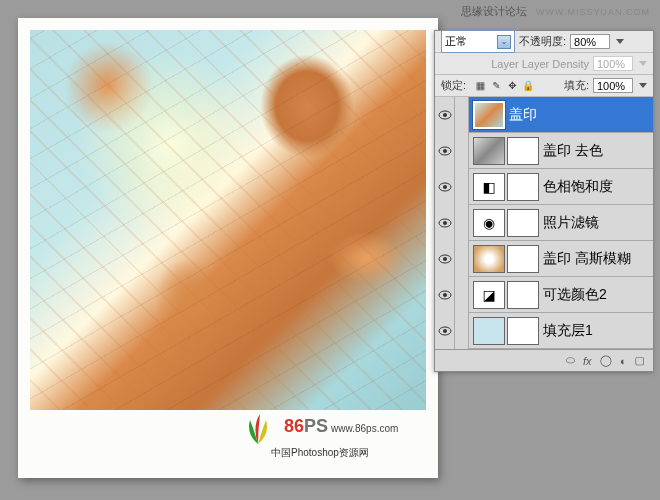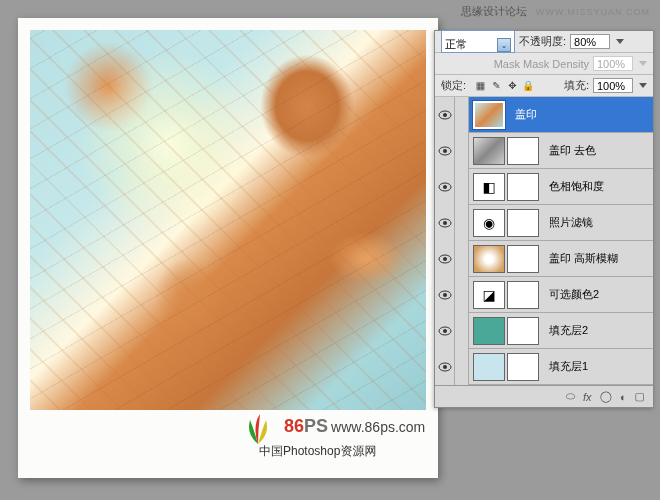--- a/index.html
+++ b/index.html
@@ -9,26 +9,26 @@
 .watermark-top .url{color:#888;font-size:9px;letter-spacing:1px;margin-left:6px}
 .photo-frame{position:absolute;left:18px;top:18px;width:420px;height:460px;background:#fcfcfa;box-shadow:2px 3px 8px rgba(0,0,0,.35);padding:12px 12px 80px 12px}
 .photo{width:100%;height:380px;background:linear-gradient(135deg,#b8e0e4 0%,#c5e8ea 30%,#fff8e0 45%,#d98a4a 55%,#c6763a 70%,#a8d8dc 85%,#98ccd2 100%);position:relative;overflow:hidden}
 .photo::before{content:"";position:absolute;inset:0;background:radial-gradient(circle at 35% 30%,rgba(255,255,220,.9) 0%,rgba(255,250,200,.5) 10%,transparent 25%),radial-gradient(ellipse at 70% 20%,#d4834a 0%,#c6763a 8%,transparent 12%),radial-gradient(ellipse at 20% 15%,#e09050 0%,transparent 10%),radial-gradient(ellipse at 85% 60%,#e8a060 0%,transparent 8%),radial-gradient(ellipse at 40% 70%,#d88a4a 0%,transparent 10%)}
 .photo::after{content:"";position:absolute;inset:0;background:repeating-linear-gradient(45deg,transparent 0 20px,rgba(198,118,58,.15) 20px 22px),repeating-linear-gradient(-30deg,transparent 0 25px,rgba(80,50,30,.1) 25px 26px)}
 .logo{position:absolute;left:220px;bottom:32px;display:flex;align-items:center;gap:6px}
 .logo-mark{width:40px;height:40px;position:relative}
 .logo-mark svg{width:100%;height:100%}
 .logo-text{display:flex;flex-direction:column}
 .logo-86ps{font-size:18px;font-weight:bold;color:#d4352a}
-.logo-url{font-size:14px;color:#444}
-.logo-sub{position:absolute;left:241px;bottom:18px;font-size:12px;color:#333}
+.logo-url{font-size:10px;color:#444}
+.logo-sub{position:absolute;left:253px;bottom:18px;font-size:10px;color:#333}
 .panel{position:absolute;right:6px;top:30px;width:220px;background:#d8d8d8;border:1px solid #888;box-shadow:-1px 1px 4px rgba(0,0,0,.25)}
 .row{display:flex;align-items:center;height:22px;padding:0 6px;border-bottom:1px solid #bbb;gap:4px}
 .row.light{background:#e6e6e6}
-.select{background:#fff;border:1px solid #7a9ac6;height:23px;width:74px;display:flex;align-items:flex-end;padding:0 3px;justify-content:space-between}
+.select{background:#fff;border:1px solid #7a9ac6;height:23px;width:74px;display:flex;align-items:center;padding:8px 3px;justify-content:space-between}
 .select .arrow{width:14px;height:14px;background:linear-gradient(#cde0f4,#9cc0e4);border:1px solid #6a8ab0;display:flex;align-items:center;justify-content:center;color:#2a4a7a;font-size:8px}
 .lbl{color:#333;white-space:nowrap}
 .lbl.dim{color:#999}
 .pct{background:#fff;border:1px solid #999;height:15px;width:40px;padding:0 3px;display:flex;align-items:center}
 .tri{width:0;height:0;border-left:4px solid transparent;border-right:4px solid transparent;border-top:5px solid #555;margin-left:2px}
 .lock-icons{display:flex;gap:3px;margin-left:4px}
 .lock-icons span{width:13px;height:13px;display:flex;align-items:center;justify-content:center;font-size:10px;color:#444}
 .layers{max-height:390px;overflow:hidden}
 .layer{display:flex;align-items:center;height:36px;border-bottom:1px solid #aaa;background:#d8d8d8}
 .layer.sel{background:#3578d4;color:#fff}
@@ -39,21 +39,21 @@
 .thumb{width:32px;height:28px;border:1px solid #666;background:#fff;position:relative;flex-shrink:0}
 .thumb.photo-t{background:linear-gradient(135deg,#c5e8ea 0%,#d98a4a 50%,#a8d8dc 100%)}
 .thumb.gray-t{background:linear-gradient(135deg,#ddd 0%,#888 50%,#ccc 100%)}
 .thumb.adj{display:flex;align-items:center;justify-content:center;font-size:14px}
 .thumb.mask{background:#fff}
 .thumb.green{background:#8fd458}
 .thumb.teal{background:#4aa898}
 .thumb.ltblue{background:#c8e4ec}
 .thumb.blur-t{background:radial-gradient(circle,#fff 20%,#d4a060 80%)}
 .thumb.sel-t{border:2px solid #fff;box-shadow:0 0 0 1px #2a5aa4}
-.lname{margin-left:6px;font-size:11px;white-space:nowrap;overflow:hidden}
+.lname{font-size:14px;white-space:nowrap;overflow:hidden}
 .layer.sel .lname{color:#fff}
 .bottombar{height:22px;background:#d8d8d8;border-top:1px solid #999;display:flex;align-items:center;justify-content:flex-end;gap:8px;padding:0 8px}
 .bottombar span{color:#555;font-size:11px}
 .spacer{flex:1}
 </style>
 </head>
 <body>
 
 <div class="watermark-top">
   <span class="bold">思缘设计论坛</span>
@@ -84,21 +84,21 @@
       <span class="arrow">⌄</span>
     </div>
     <span class="lbl">不透明度:</span>
     <div class="pct">
         <span>80%</span>
       </div>
     <span class="tri"></span>
   </div>
   <div class="row light">
     <span class="spacer"></span>
-    <span class="lbl dim">Mask Mask Density</span>
+    <span class="lbl dim">Layer Layer Density</span>
     <div class="pct" style="border-color:#ccc;color:#aaa">
         <span>100%</span>
       </div>
     <span class="tri" style="border-top-color:#bbb"></span>
   </div>
   <div class="row light">
     <span class="lbl">锁定:</span>
     <div class="lock-icons">
       <span>▦</span>
       <span>✎</span>
@@ -199,34 +199,20 @@
       </div>
       <div class="layer">
         <div class="eye">
           <svg viewBox="0 0 14 10">
             <ellipse cx="7" cy="5" rx="6" ry="4" fill="none" stroke="#333" stroke-width="1"></ellipse>
             <circle cx="7" cy="5" r="2" fill="#333"></circle>
           </svg>
         </div>
         <div class="link"></div>
         <div class="thumbs">
-          <div class="thumb teal"></div>
-          <div class="thumb mask"></div>
-        </div>
-        <div class="lname">填充层2</div>
-      </div>
-      <div class="layer">
-        <div class="eye">
-          <svg viewBox="0 0 14 10">
-            <ellipse cx="7" cy="5" rx="6" ry="4" fill="none" stroke="#333" stroke-width="1"></ellipse>
-            <circle cx="7" cy="5" r="2" fill="#333"></circle>
-          </svg>
-        </div>
-        <div class="link"></div>
-        <div class="thumbs">
           <div class="thumb ltblue"></div>
           <div class="thumb mask"></div>
         </div>
         <div class="lname">填充层1</div>
       </div>
     </div>
 
   <div class="bottombar">
     <span>⬭</span>
     <span style="font-style:italic">fx</span>

